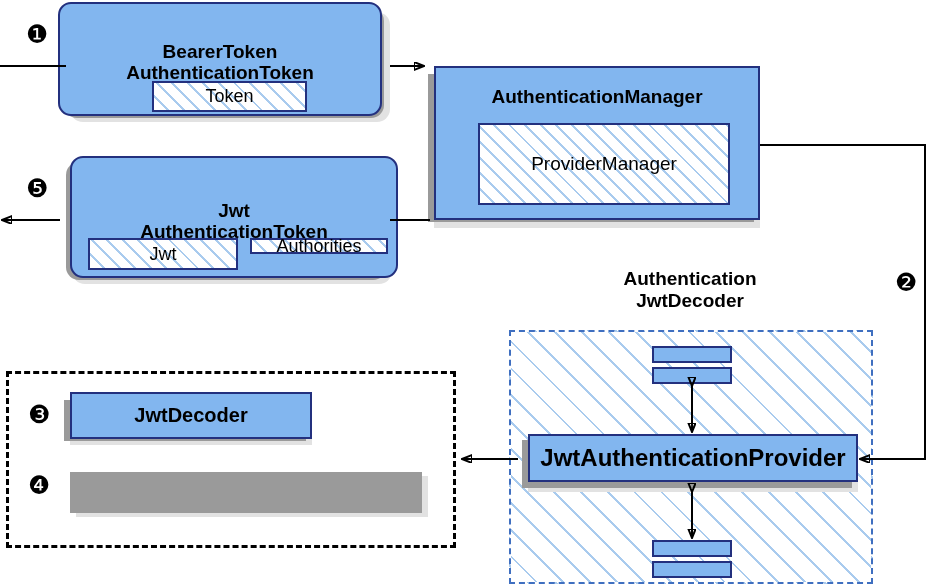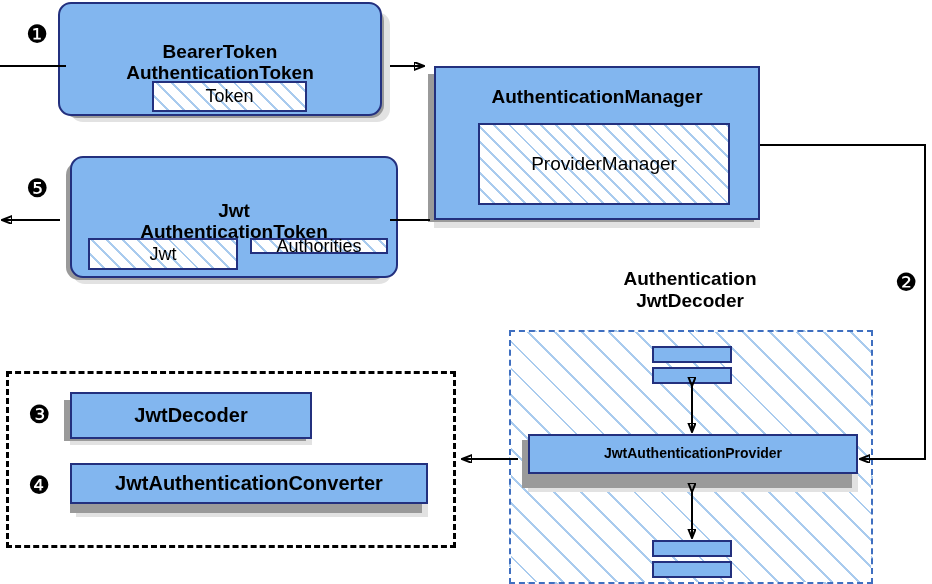--- a/index.html
+++ b/index.html
@@ -181,31 +181,28 @@
   <div class="abs group-dashed" style="left:509px;top:330px;width:364px;height:254px;"></div>
 
   <div class="abs minibar" style="left:652px;top:346px;width:80px;height:17px;"></div>
   <div class="abs minibar" style="left:652px;top:367px;width:80px;height:17px;"></div>
 
   <div class="abs minibar" style="left:652px;top:540px;width:80px;height:17px;"></div>
   <div class="abs minibar" style="left:652px;top:561px;width:80px;height:17px;"></div>
 
   <div class="abs shadow-light" style="left:528px;top:444px;width:330px;height:48px;"></div>
   <div class="abs shadow-dark" style="left:522px;top:440px;width:330px;height:48px;"></div>
-  <div class="abs node" style="left:528px;top:434px;width:330px;height:40px;font-size:14px;align-items:center;">
+  <div class="abs node" style="left:528px;top:434px;width:330px;height:48px;font-size:24px;align-items:center;">
     <div>JwtAuthenticationProvider</div>
   </div>
 
   <div class="abs group-dotted" style="left:6px;top:371px;width:450px;height:177px;"></div>
 
   <div class="abs shadow-light" style="left:70px;top:404px;width:242px;height:41px;"></div>
   <div class="abs shadow-dark" style="left:64px;top:400px;width:242px;height:41px;"></div>
   <div class="abs node" style="left:70px;top:392px;width:242px;height:47px;font-size:20px;">
     <div>JwtDecoder</div>
   </div>
 
   <div class="abs shadow-light" style="left:76px;top:476px;width:352px;height:41px;"></div>
   <div class="abs shadow-dark" style="left:70px;top:472px;width:352px;height:41px;"></div>
-  <div class="abs node" style="left:70px;top:463px;width:358px;height:41px;font-size:20px;">
-    <div>JwtAuthenticationConverter</div>
-  </div>
 
 </div>
 
 </body></html>

